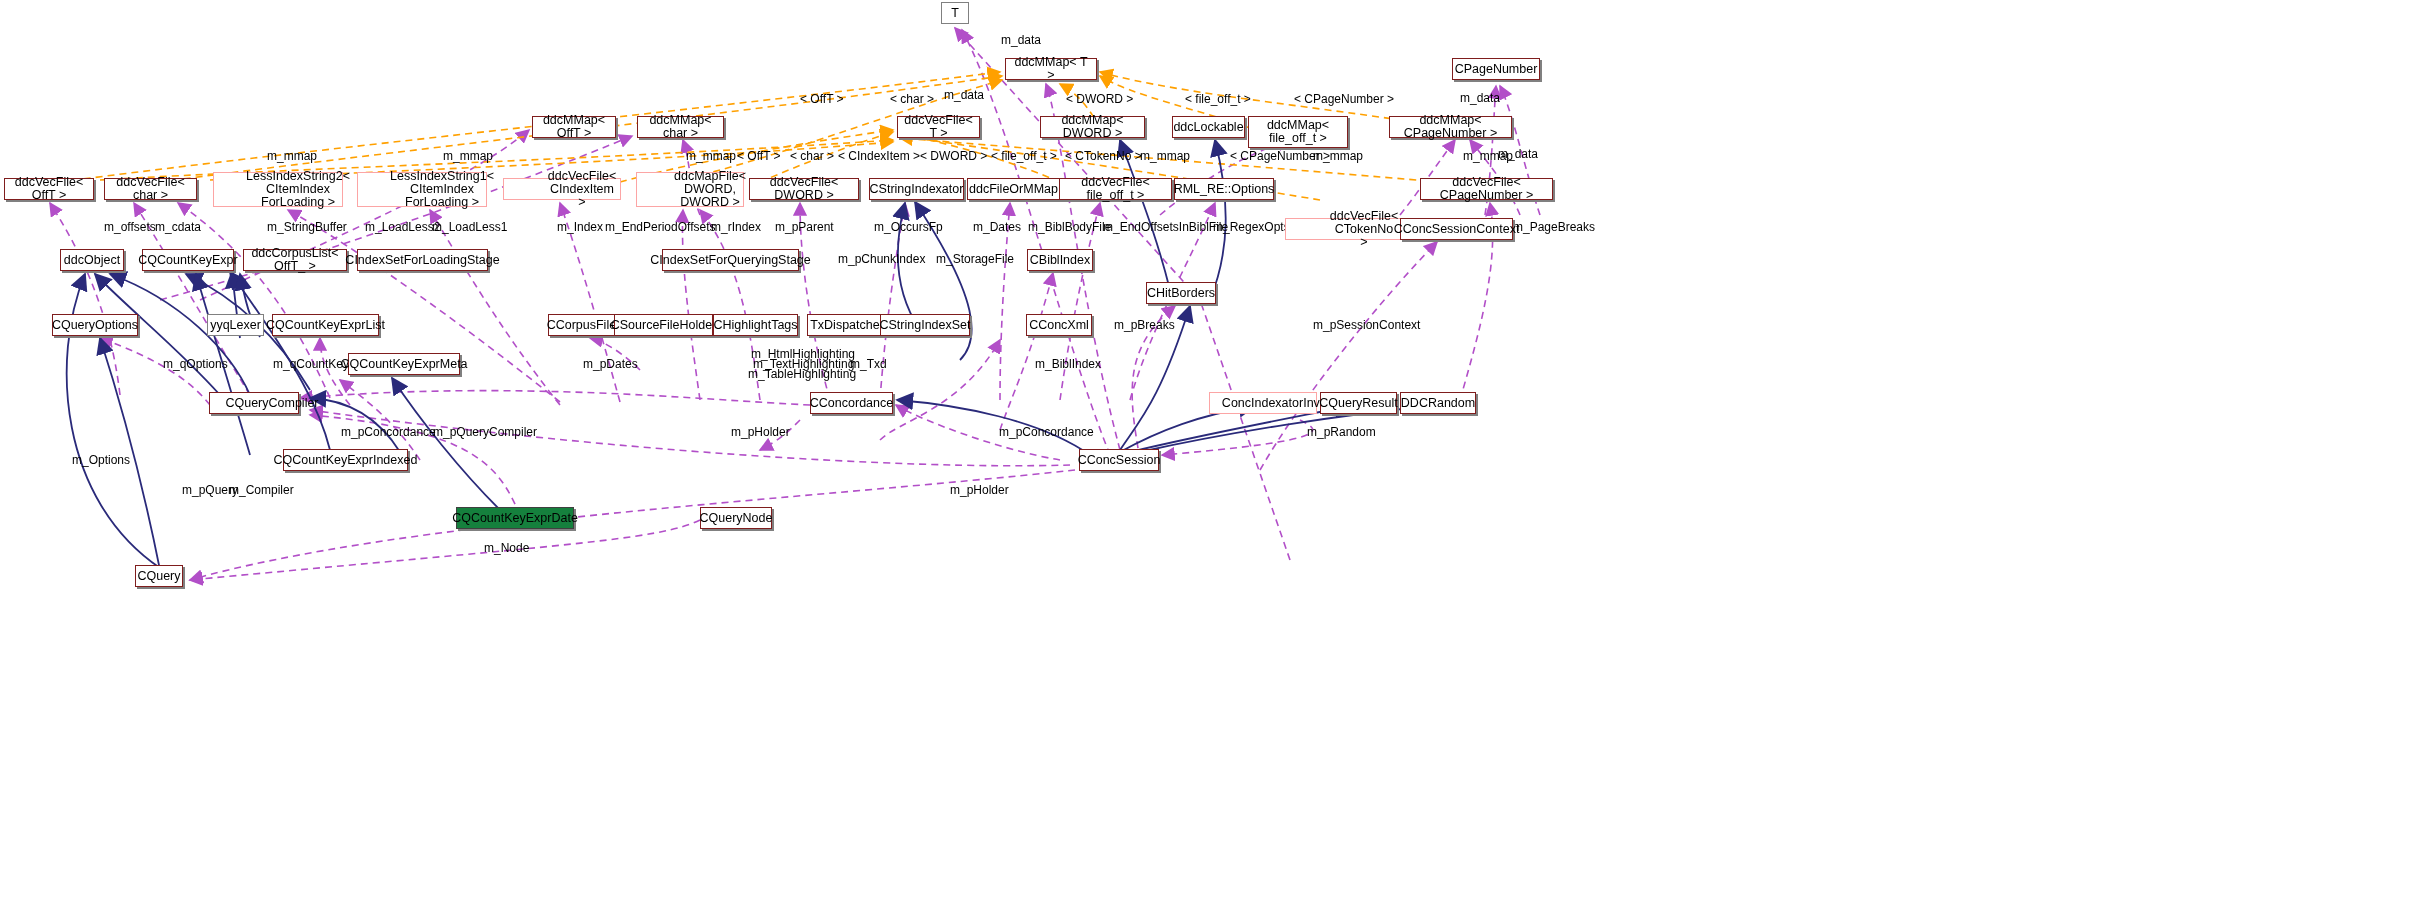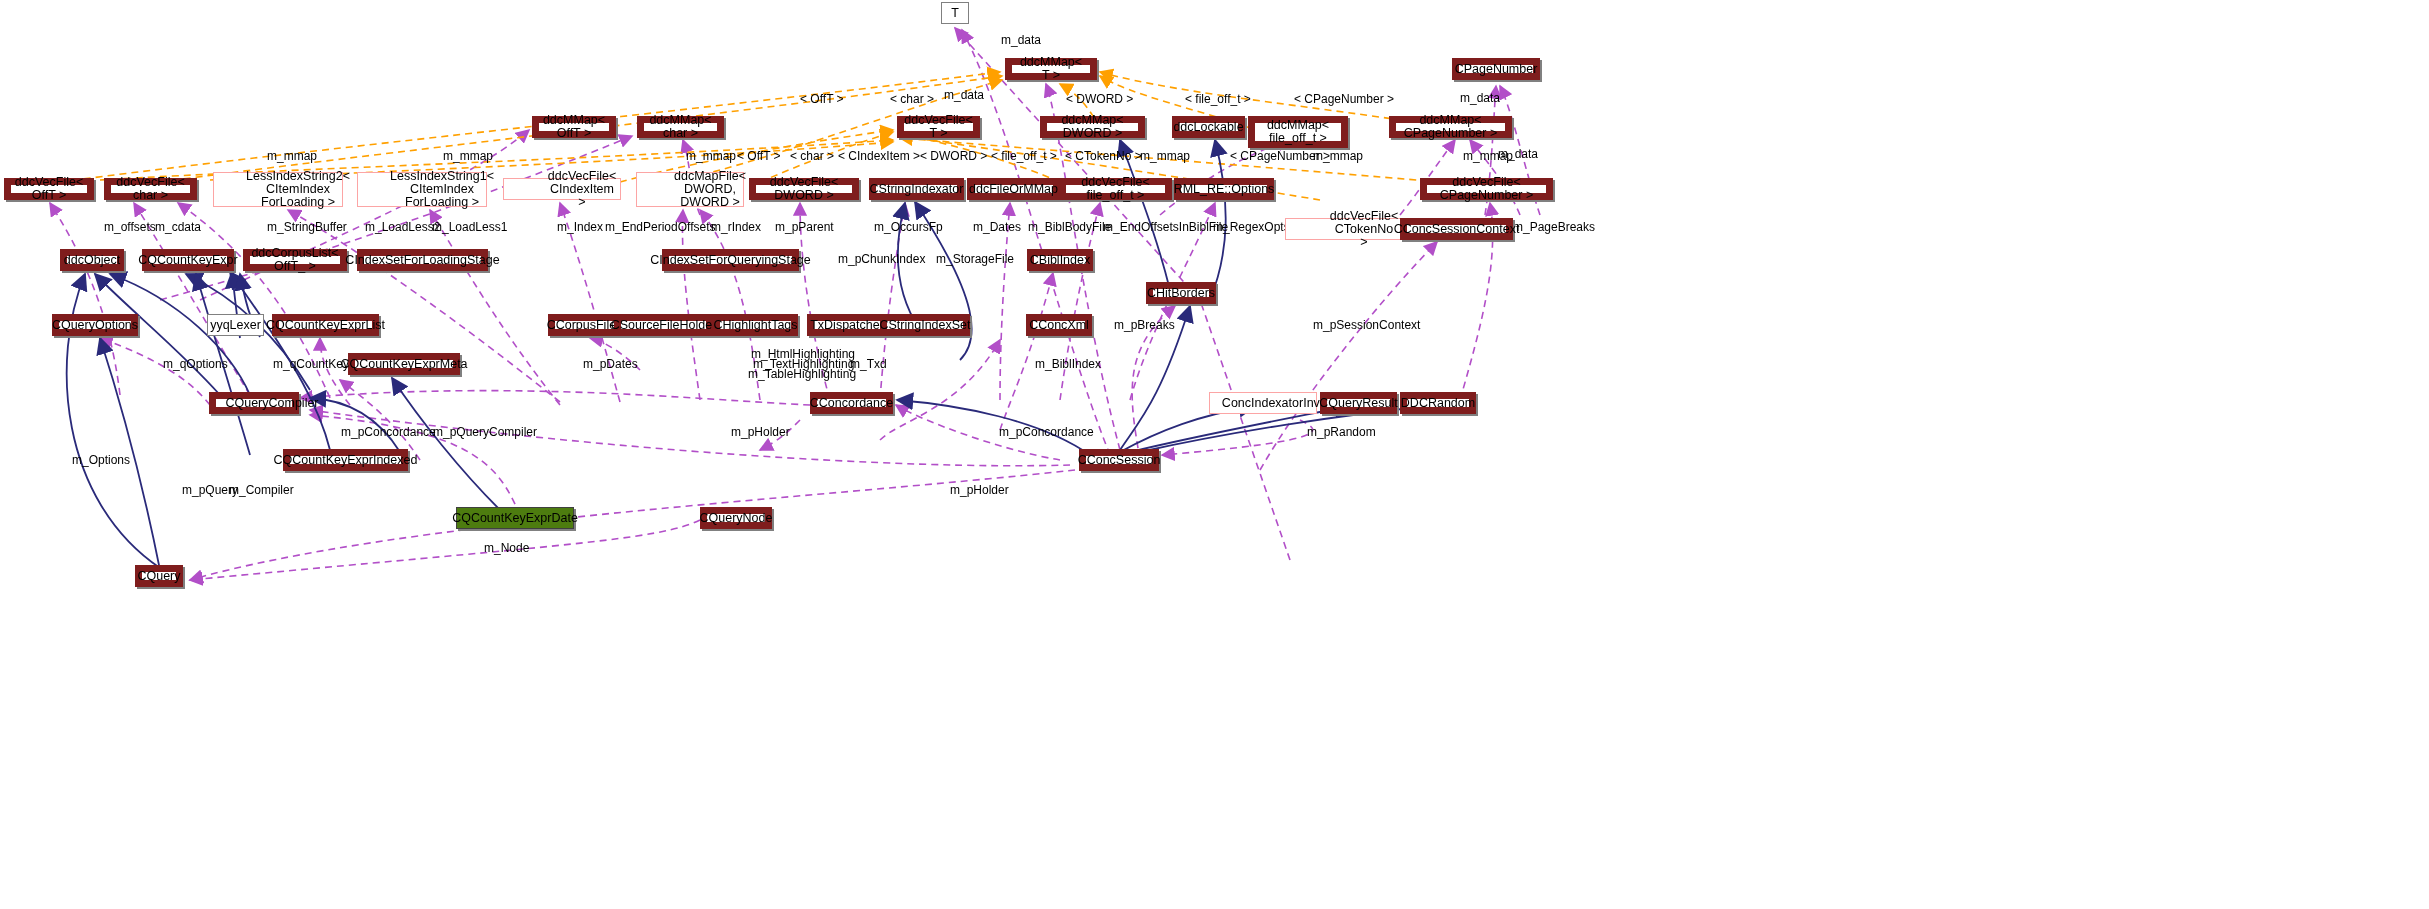--- a/index.html
+++ b/index.html
@@ -21,34 +21,34 @@
     text-align:center;
     font-size:12.5px;
     line-height:13px;
     color:#000000;
     white-space:pre-line;
     padding:1px 4px;
     z-index:5;
   }
   
   .node.solid{
-    border:7px solid #7f1d1d;
+    border:1px solid #7f1d1d;
     box-shadow:2px 2px 0 0 #808080;
   }
   .node.tmpl{
     border:1px solid #808080;
     box-shadow:none;
   }
   .node.hl{
     border:1px solid #fca5a5;
     box-shadow:none;
     padding-left:44px;
   }
   .node.current{
-    background:#4d7c0f;
+    background:#15803d;
     border:1px solid #404040;
     box-shadow:2px 2px 0 0 #808080;
   }
   .elabel{
     position:absolute;
     font-size:12px;
     color:#000000;
     white-space:nowrap;
     z-index:4;
     background:transparent;

